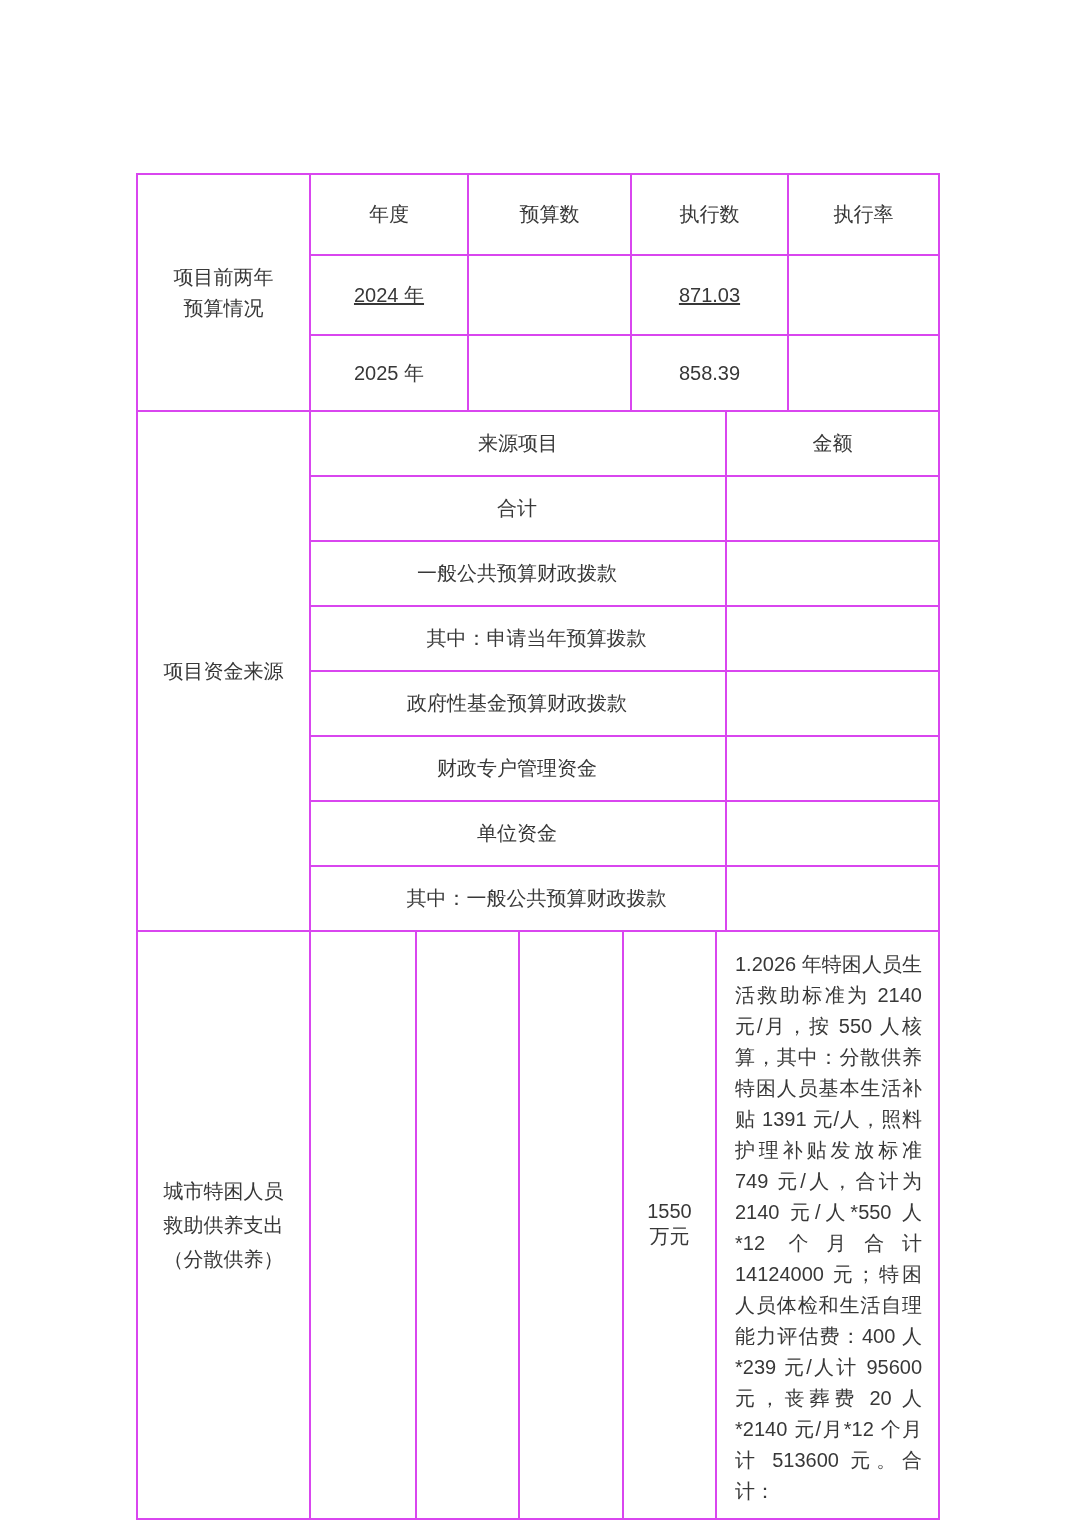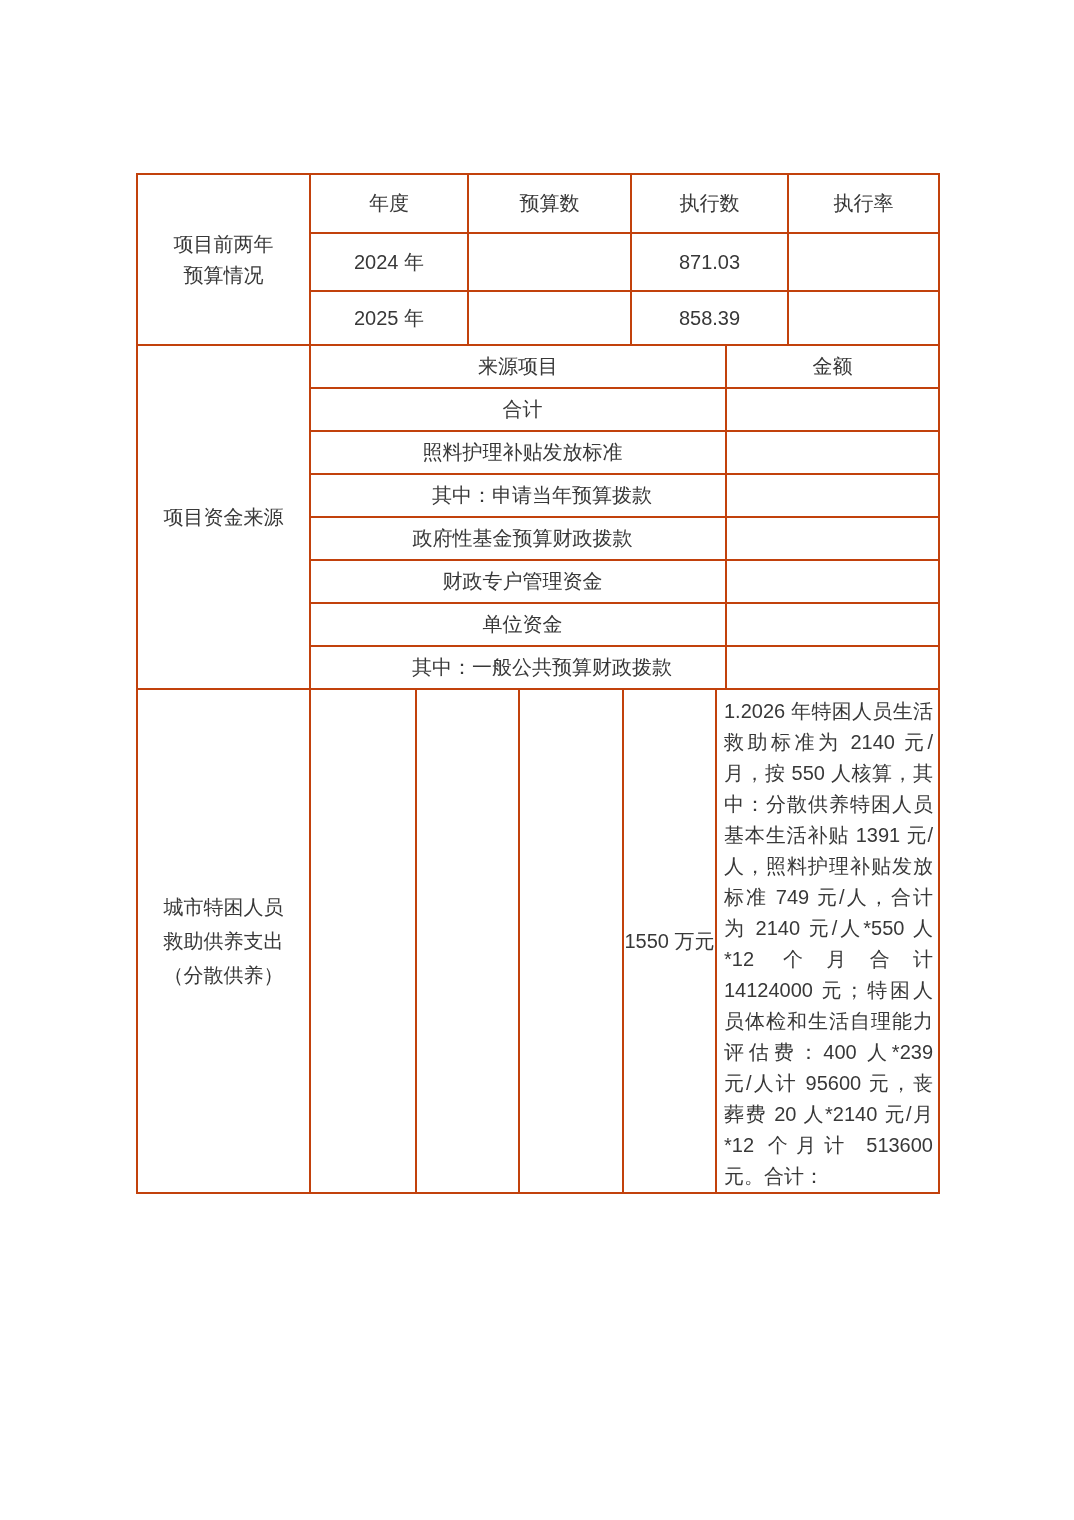--- a/index.html
+++ b/index.html
@@ -23,31 +23,31 @@
   }
   table {
     border-collapse: collapse;
     table-layout: fixed;
     width: 802px;
   }
   .doc-table table + table {
     margin-top: -2px; 
   }
   td {
-    border: 2px solid #c2410c;
+    border: 2px solid #d946ef;
     font-size: 20px;
     text-align: center;
     vertical-align: middle;
-    padding: 0;
+    padding: 11px;
     overflow: hidden;
   }
   .two-line div { line-height: 31px; }
   
   .s1 .r-head td { height: 57px; }
-  .s1 .r-2024 td { height: 56px; }
+  .s1 .r-2024 td { height: 56px; text-decoration: underline; }
   .s1 .r-2025 td { height: 52px; }
   
   .s2 td { height: 41px; text-align: center; }
   .s2 td.src {
     text-align: center;
     padding-left: 9px;
   }
   .s2 td.src.indent { padding-left: 48px; }
   
   .s3 td {
@@ -122,21 +122,21 @@
         <tr>
           <td rowspan="8">项目资金来源</td>
           <td>来源项目</td>
           <td>金额</td>
         </tr>
         <tr>
           <td class="src">合计</td>
           <td></td>
         </tr>
         <tr>
-          <td class="src">照料护理补贴发放标准</td>
+          <td class="src">一般公共预算财政拨款</td>
           <td></td>
         </tr>
         <tr>
           <td class="src indent">其中：申请当年预算拨款</td>
           <td></td>
         </tr>
         <tr>
           <td class="src">政府性基金预算财政拨款</td>
           <td></td>
         </tr>

